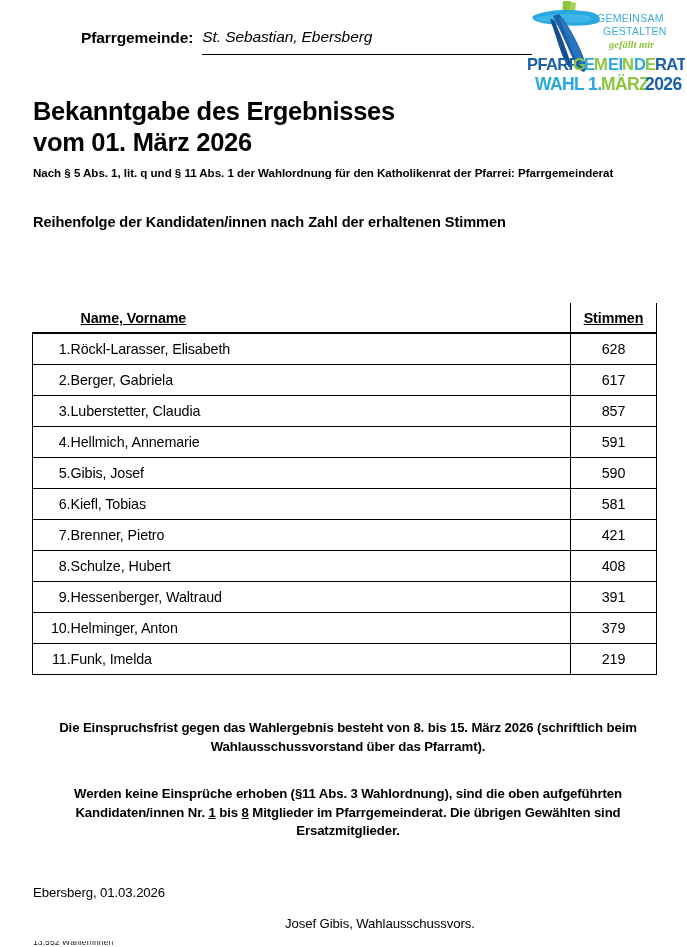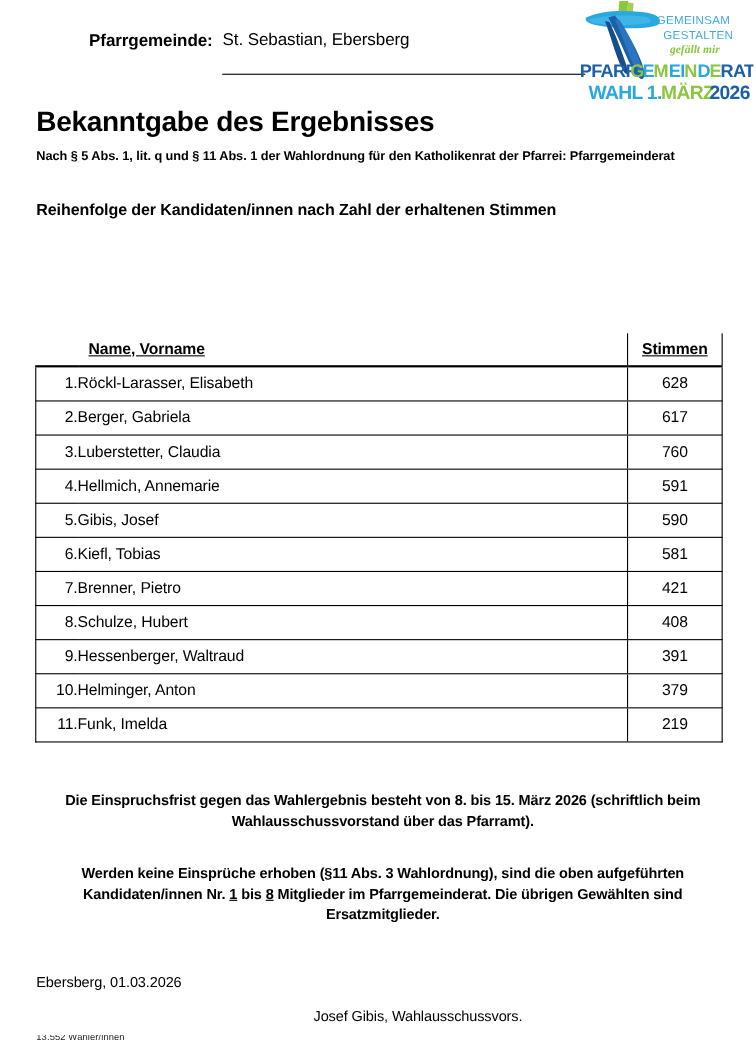--- a/index.html
+++ b/index.html
@@ -44,21 +44,22 @@
     font-size: 15.5px;
     font-weight: bold;
     letter-spacing: -0.1px;
     white-space: nowrap;
     line-height: 19px;
   }
   .pfarrgemeinde-value-wrap {
     margin-left: 9px;
     width: 330px;
     border-bottom: 1.3px solid #000;
-    padding-bottom: 21px;
+    padding-bottom: 8px;
+    font-style: italic;
   }
   .pfarrgemeinde-value {
     font-size: 15.5px;
     font-weight: normal;
     line-height: 18px;
     letter-spacing: -0.1px;
     white-space: nowrap;
   }
 
   
@@ -280,20 +281,21 @@
           <text x="14" y="90" font-family="'Liberation Sans', sans-serif" font-size="17.5" font-weight="bold" fill="#29a8e0" letter-spacing="-0.6">WAHL 1.</text>
           <text x="80" y="90" font-family="'Liberation Sans', sans-serif" font-size="17.5" font-weight="bold" fill="#8cc63f" letter-spacing="-0.6">MÄRZ</text>
           <text x="124" y="90" font-family="'Liberation Sans', sans-serif" font-size="17.5" font-weight="bold" fill="#1b5fa8" letter-spacing="-0.6">2026</text>
         </g>
       </svg>
     </div>
   </div>
 
   <div class="title-block">
     <div class="doc-title">Bekanntgabe des Ergebnisses</div>
+    <div class="doc-title">vom 01. März 2026</div>
     <div class="legal-note">Nach § 5 Abs. 1, lit. q und § 11 Abs. 1 der Wahlordnung für den Katholikenrat der Pfarrei: Pfarrgemeinderat</div>
     <div class="section-heading">Reihenfolge der Kandidaten/innen nach Zahl der erhaltenen Stimmen</div>
   </div>
 
   <div class="results-table-wrap">
     <table class="results">
       <colgroup>
         <col class="c-num">
         <col class="c-name">
         <col class="c-votes">
@@ -312,21 +314,21 @@
           <td class="c-votes">628</td>
         </tr>
         <tr class="datarow">
           <td class="c-rank">2.</td>
           <td class="c-person">Berger, Gabriela</td>
           <td class="c-votes">617</td>
         </tr>
         <tr class="datarow">
           <td class="c-rank">3.</td>
           <td class="c-person">Luberstetter, Claudia</td>
-          <td class="c-votes">760</td>
+          <td class="c-votes">857</td>
         </tr>
         <tr class="datarow">
           <td class="c-rank">4.</td>
           <td class="c-person">Hellmich, Annemarie</td>
           <td class="c-votes">591</td>
         </tr>
         <tr class="datarow">
           <td class="c-rank">5.</td>
           <td class="c-person">Gibis, Josef</td>
           <td class="c-votes">590</td>

